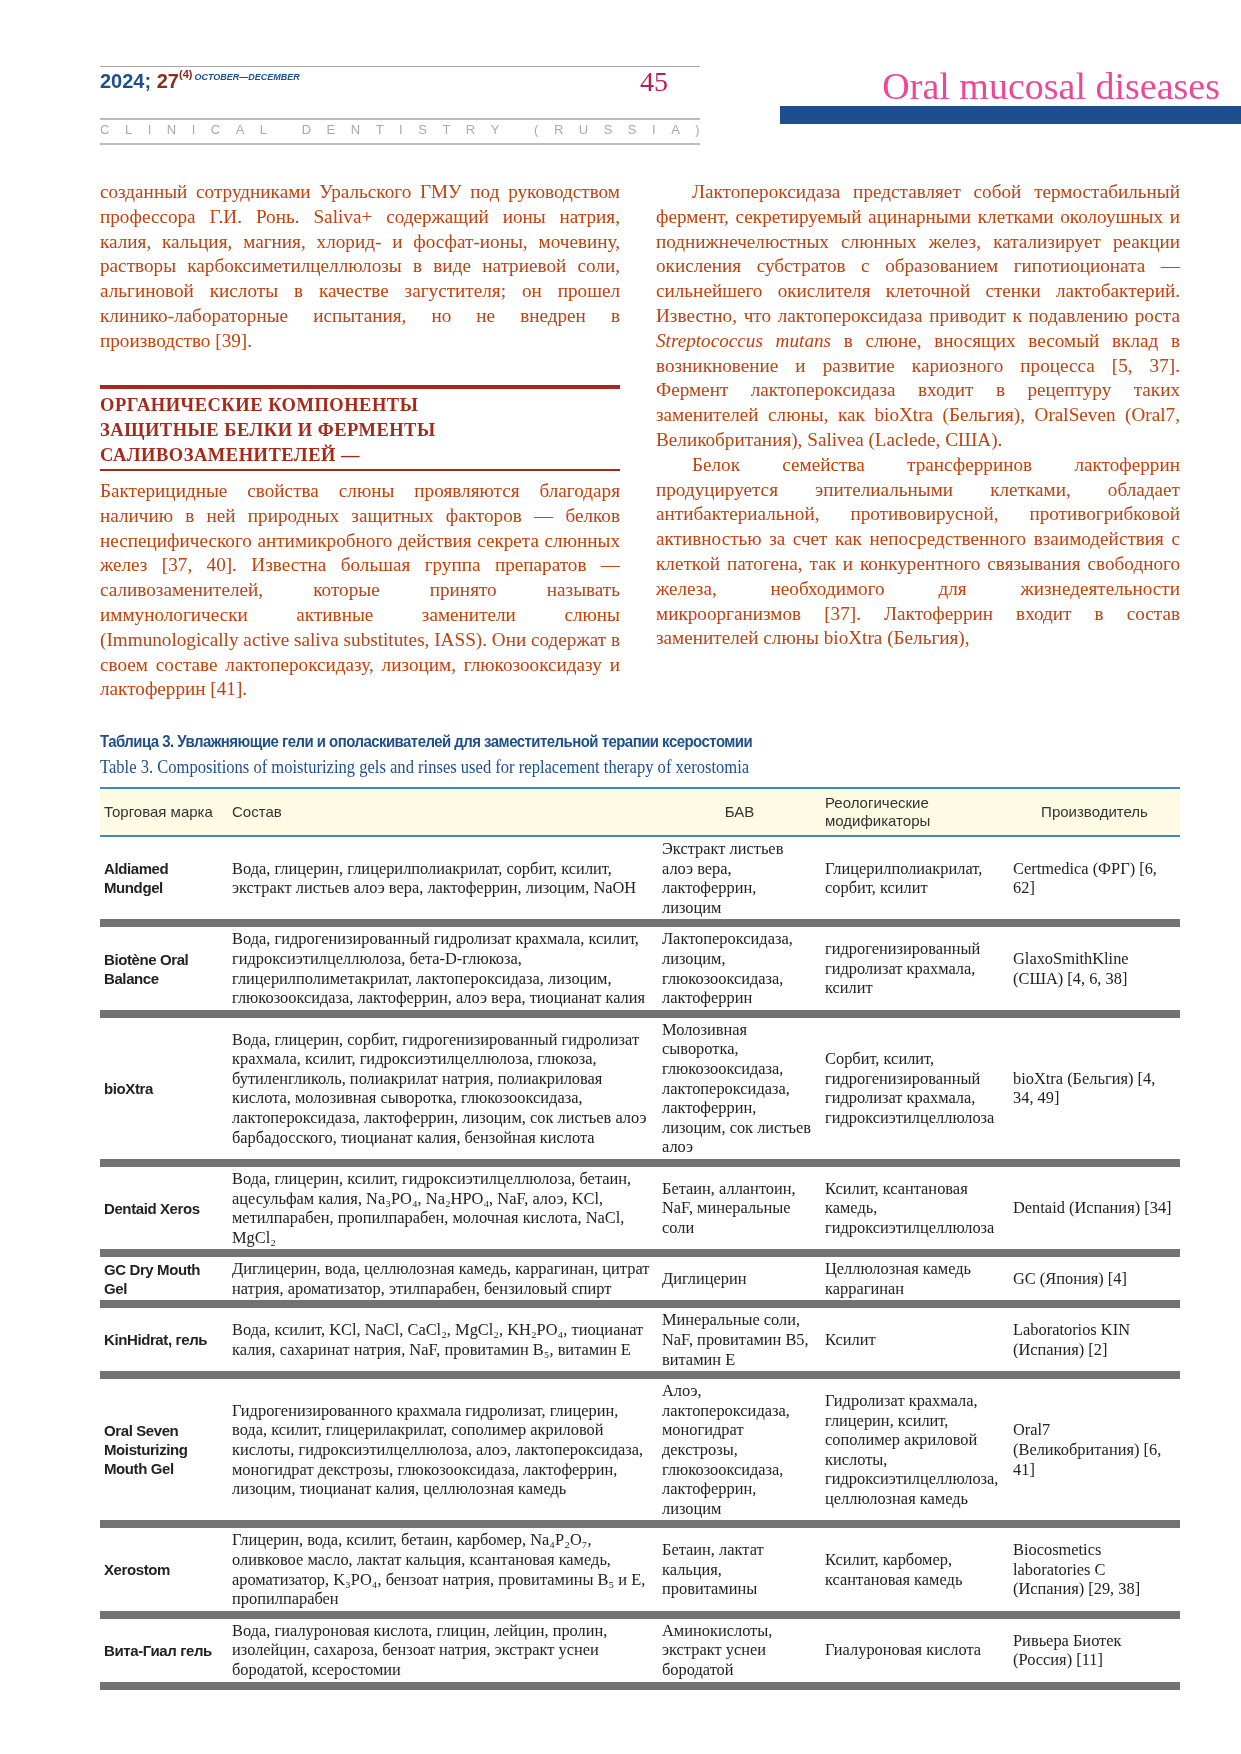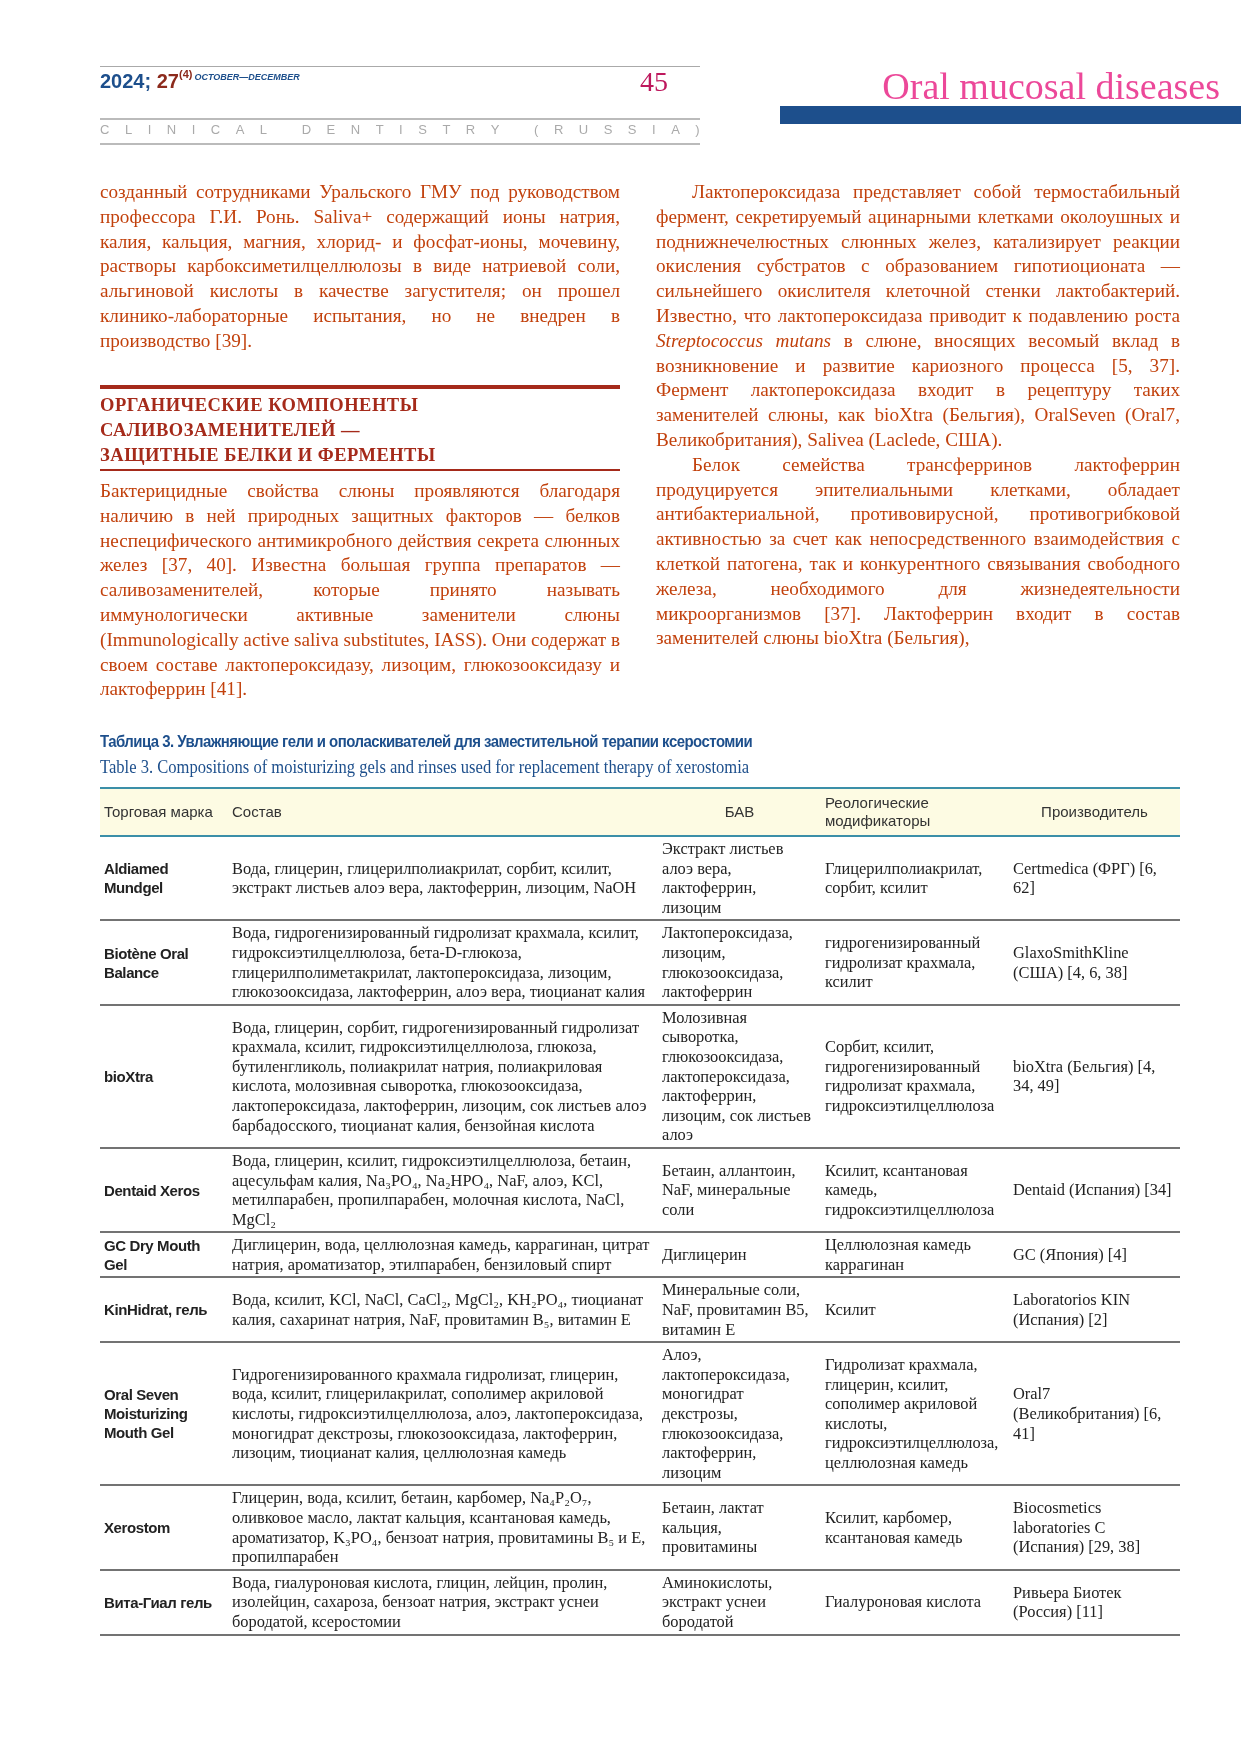--- a/index.html
+++ b/index.html
@@ -29,21 +29,21 @@
   .heading{left:100px;top:393px;width:520px;font-family:"Liberation Serif",serif;font-weight:bold;font-size:18.5px;line-height:25px;color:#a52a1a;letter-spacing:0.5px;}
   .heading div{white-space:nowrap;}
   
   .tbl-title-ru{left:100px;top:732px;font-family:"Liberation Sans",sans-serif;font-weight:bold;font-size:17px;color:#1d4f8c;white-space:nowrap;letter-spacing:-0.6px;transform:scaleX(0.88);transform-origin:left;}
   .tbl-title-en{left:100px;top:757px;font-family:"Liberation Serif",serif;font-size:18px;color:#1d4f8c;white-space:nowrap;transform:scaleX(0.92);transform-origin:left;}
   table.t{position:absolute;left:100px;top:787px;width:1080px;border-collapse:collapse;font-family:"Liberation Serif",serif;font-size:16.4px;line-height:19.6px;color:#222;}
   table.t td,table.t th{padding:2px 4px 2px 4px;vertical-align:middle;text-align:left;}
   table.t thead tr{background:#fdfbe3;}
   table.t thead th{font-family:"Liberation Sans",sans-serif;font-weight:normal;font-size:15px;line-height:18px;height:42px;border-top:2px solid #3b8fa8;border-bottom:2px solid #3b8fa8;color:#333;}
   table.t tr.group td{background:#fdfbe3;font-family:"Liberation Sans",sans-serif;font-size:15px;height:23px;border-bottom:2px solid #3b8fa8;}
-  table.t tbody tr.row td{border-bottom:2px solid #737373;}
+  table.t tbody tr.row td{border-bottom:8px solid #737373;}
   table.t td.brand{font-family:"Liberation Sans",sans-serif;font-weight:bold;font-size:15px;line-height:19px;letter-spacing:-0.4px;}
   table.t th.c-bav{text-align:center;}
   table.t th.c-prod{text-align:center;}
   .col-brand{width:128px;}
   .col-comp{width:430px;}
   .col-bav{width:163px;}
   .col-rheo{width:188px;}
   .col-prod{width:171px;}
 </style>
 </head>
@@ -88,22 +88,22 @@
 <div class="abs hdr-rule-bot"></div>
 <div class="abs section-title">Oral mucosal diseases</div>
 <div class="abs section-bar"></div>
 
 <div class="abs col col-left">
   <p>созданный сотрудниками Уральского ГМУ под руководством профессора Г.И. Ронь. Saliva+ содержащий ионы натрия, калия, кальция, магния, хлорид- и фосфат-ионы, мочевину, растворы карбоксиметилцеллюлозы в виде натриевой соли, альгиновой кислоты в качестве загустителя; он прошел клинико-лабораторные испытания, но не внедрен в производство [39].</p>
 </div>
 <div class="abs h-rule-top"></div>
 <div class="abs heading">
   <div>ОРГАНИЧЕСКИЕ КОМПОНЕНТЫ</div>
+  <div>ЗАЩИТНЫЕ БЕЛКИ И ФЕРМЕНТЫ</div>
   <div>САЛИВОЗАМЕНИТЕЛЕЙ —</div>
-  <div>ЗАЩИТНЫЕ БЕЛКИ И ФЕРМЕНТЫ</div>
 </div>
 <div class="abs h-rule-bot"></div>
 <div class="abs col left-p2">
   <p>Бактерицидные свойства слюны проявляются благодаря наличию в ней природных защитных факторов — белков неспецифического антимикробного действия секрета слюнных желез [37, 40]. Известна большая группа препаратов — саливозаменителей, которые принято называть иммунологически активные заменители слюны (Immunologically active saliva substitutes, IASS). Они содержат в своем составе лактопероксидазу, лизоцим, глюкозооксидазу и лактоферрин [41].</p>
 </div>
 
 <div class="abs col col-right">
   <p class="indent"><span>Лактопероксидаза представляет собой термостабильный фермент, секретируемый ацинарными клетками околоушных и поднижнечелюстных слюнных желез, катализирует реакции окисления субстратов с образованием гипотиоционата — сильнейшего окислителя клеточной стенки лактобактерий. Известно, что лактопероксидаза приводит к подавлению роста </span><i>Streptococcus mutans</i><span> в слюне, вносящих весомый вклад в возникновение и развитие кариозного процесса [5, 37]. Фермент лактопероксидаза входит в рецептуру таких заменителей слюны, как bioXtra (Бельгия), OralSeven (Oral7, Великобритания), Salivea (Laclede, США).</span></p>
   <p class="indent">Белок семейства трансферринов лактоферрин продуцируется эпителиальными клетками, обладает антибактериальной, противовирусной, противогрибковой активностью за счет как непосредственного взаимодействия с клеткой патогена, так и конкурентного связывания свободного железа, необходимого для жизнедеятельности микроорганизмов [37]. Лактоферрин входит в состав заменителей слюны bioXtra (Бельгия),</p>
 </div>

